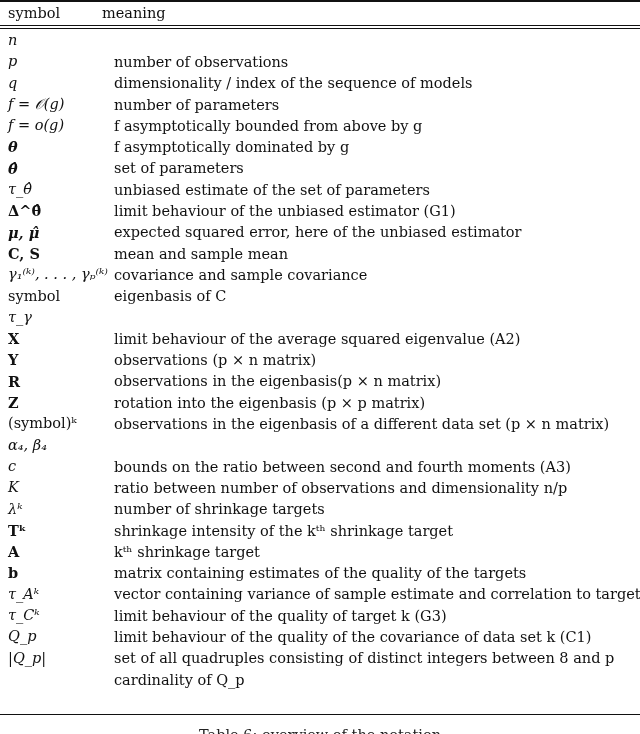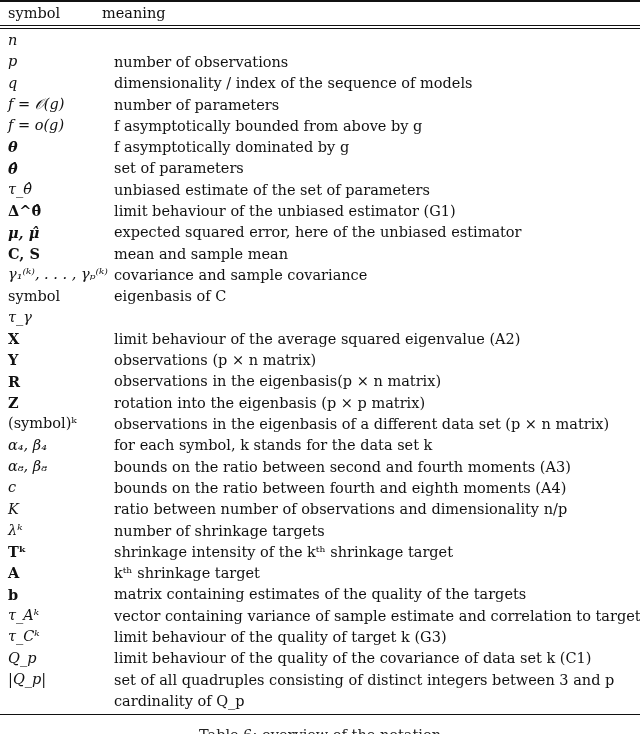--- a/index.html
+++ b/index.html
@@ -175,31 +175,26 @@
       <div class="row">
         <span class="sym bold">R</span>
         <span class="mean">rotation into the eigenbasis (p × p matrix)</span>
       </div>
       <div class="row">
         <span class="sym bold">Z</span>
         <span class="mean">observations in the eigenbasis of a different data set (p × n matrix)</span>
       </div>
       <div class="row">
         <span class="sym upright">(symbol)ᵏ</span>
-        <span class="mean">for each symbol, k stands for the data set k</span>
       </div>
       <div class="row">
         <span class="sym italic">α₄, β₄</span>
         <span class="mean">bounds on the ratio between second and fourth moments (A3)</span>
       </div>
       <div class="row">
-        <span class="sym italic">α₈, β₈</span>
-        <span class="mean">bounds on the ratio between fourth and eighth moments (A4)</span>
-      </div>
-      <div class="row">
         <span class="sym italic">c</span>
         <span class="mean">ratio between number of observations and dimensionality n/p</span>
       </div>
       <div class="row">
         <span class="sym italic">K</span>
         <span class="mean">number of shrinkage targets</span>
       </div>
       <div class="row">
         <span class="sym italic">λᵏ</span>
         <span class="mean">shrinkage intensity of the kᵗʰ shrinkage target</span>
@@ -219,21 +214,21 @@
       <div class="row">
         <span class="sym italic">τ_Aᵏ</span>
         <span class="mean">limit behaviour of the quality of target k (G3)</span>
       </div>
       <div class="row">
         <span class="sym italic">τ_Cᵏ</span>
         <span class="mean">limit behaviour of the quality of the covariance of data set k (C1)</span>
       </div>
       <div class="row">
         <span class="sym italic">Q_p</span>
-        <span class="mean">set of all quadruples consisting of distinct integers between 3 and p</span>
+        <span class="mean">set of all quadruples consisting of distinct integers between 8 and p</span>
       </div>
       <div class="row">
         <span class="sym italic">|Q_p|</span>
         <span class="mean">cardinality of Q_p</span>
       </div>
     </div>
 
   <div class="rule-bottom"></div>
 </div>
 

